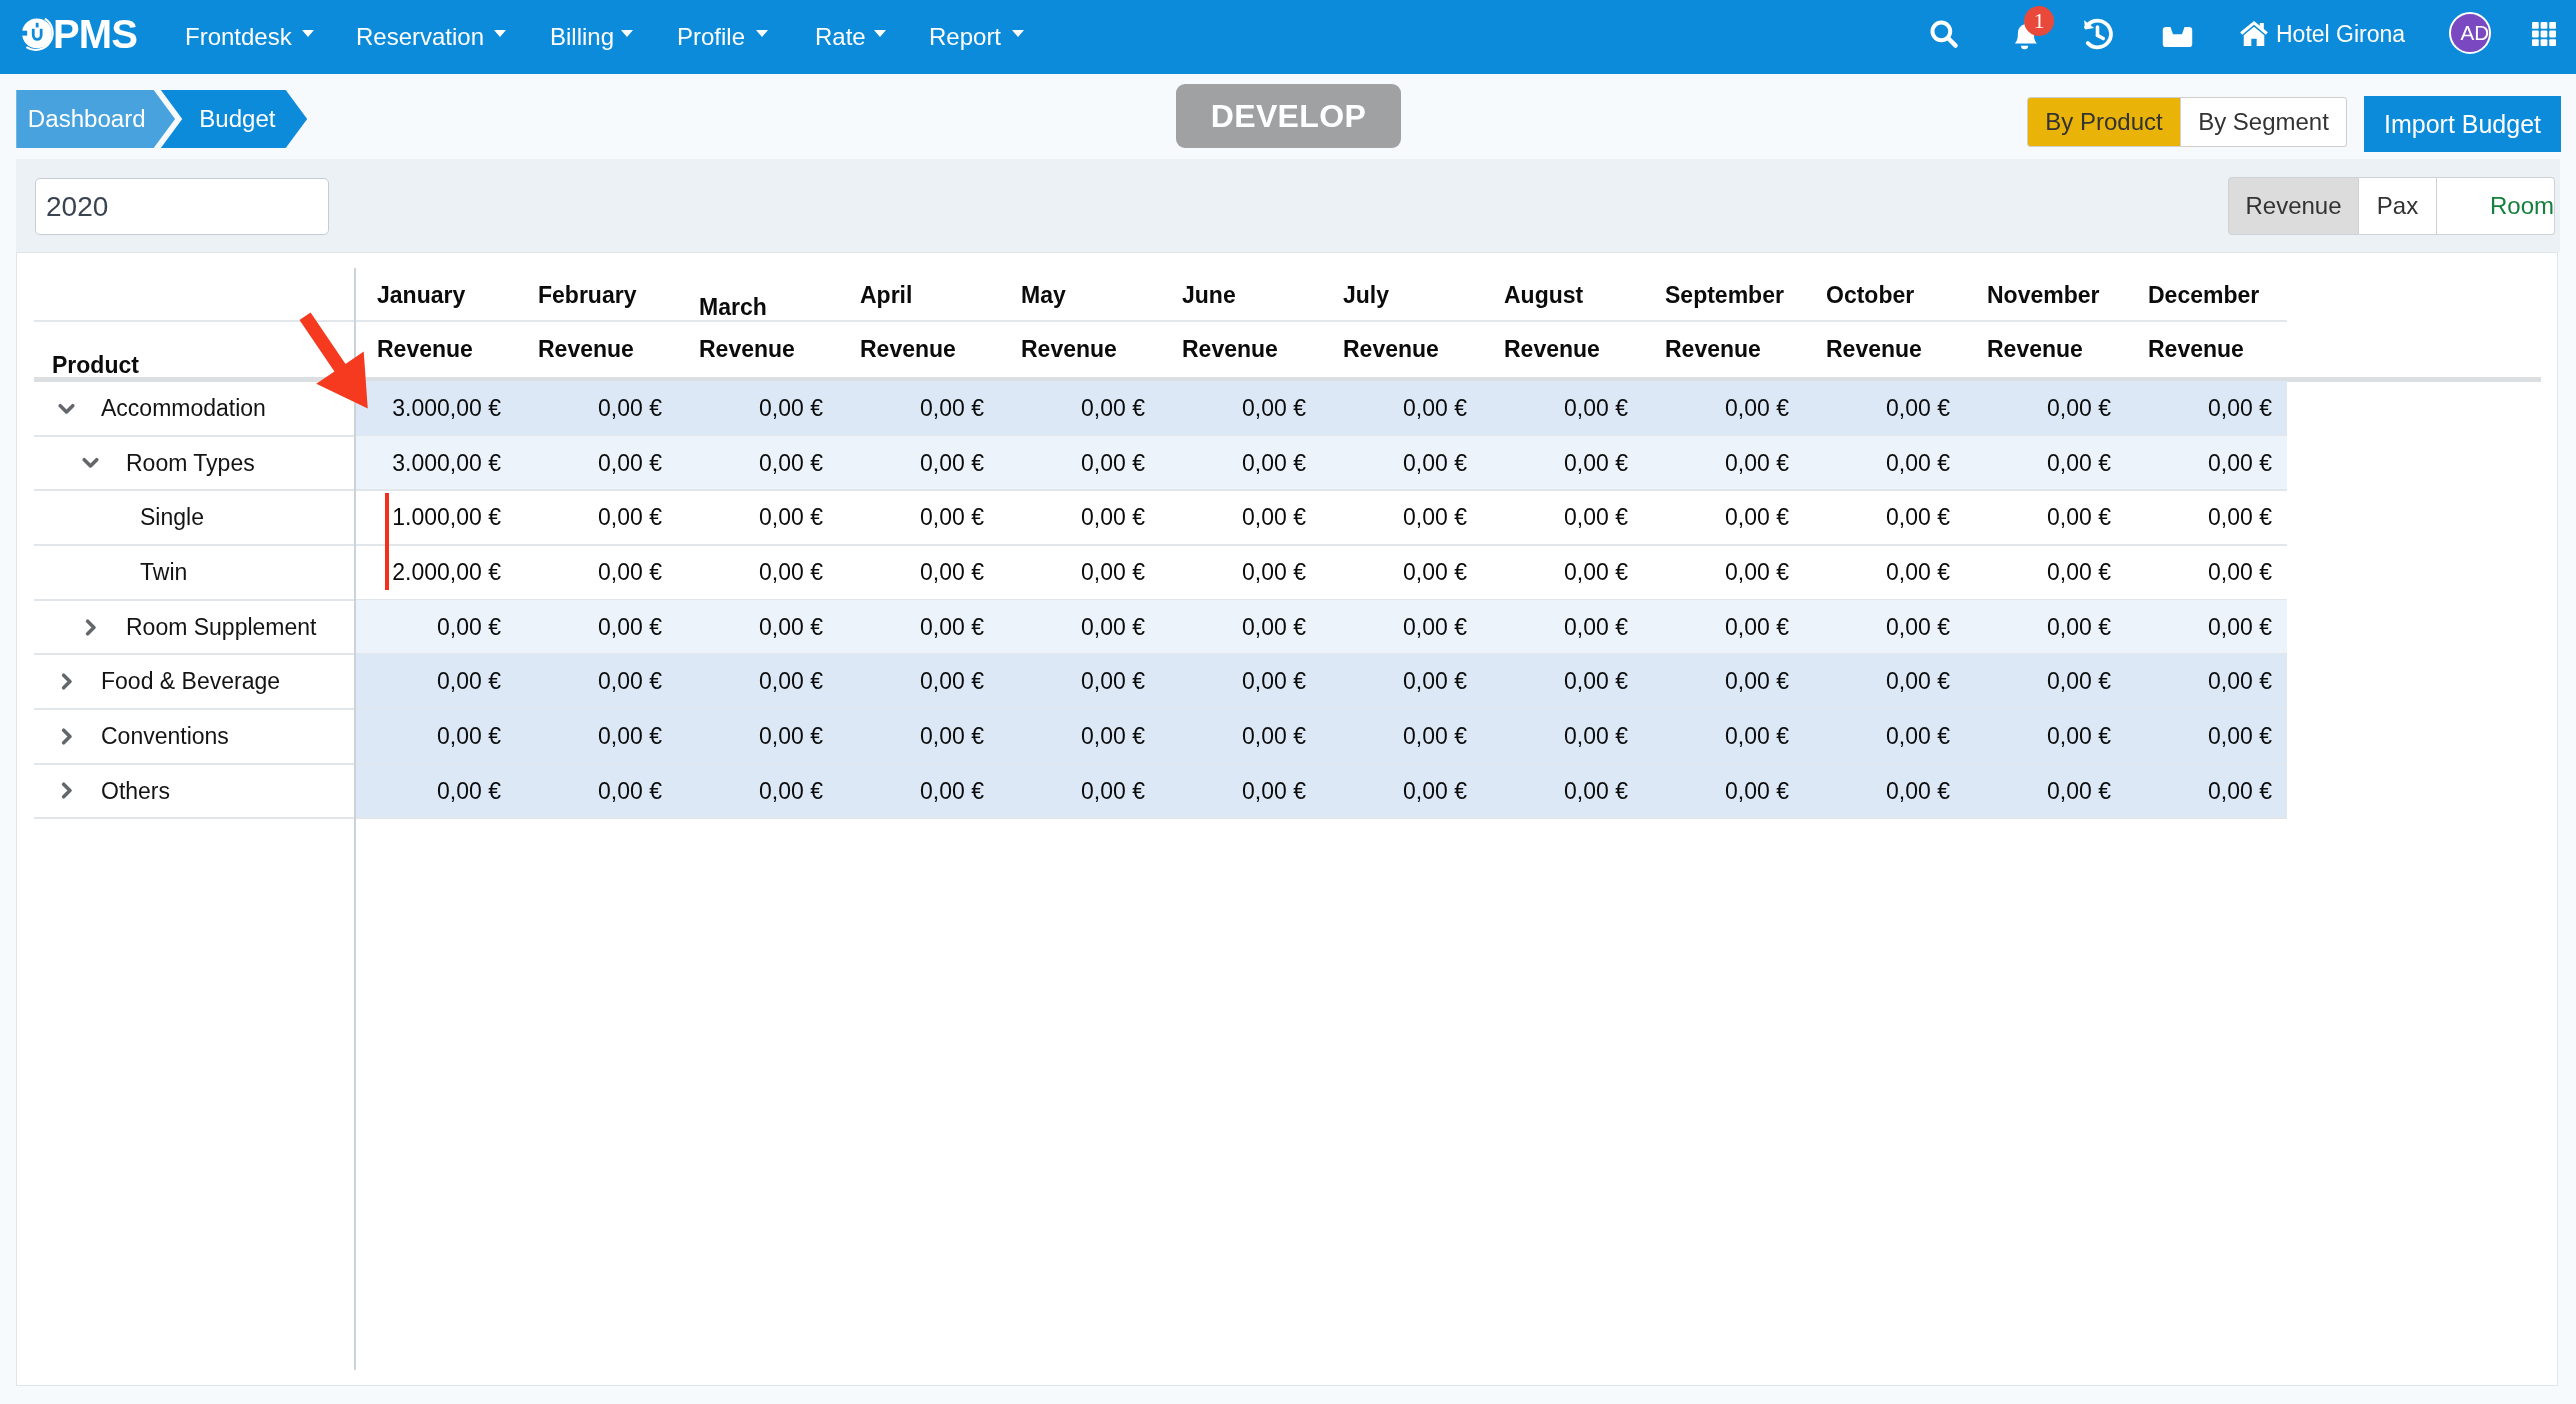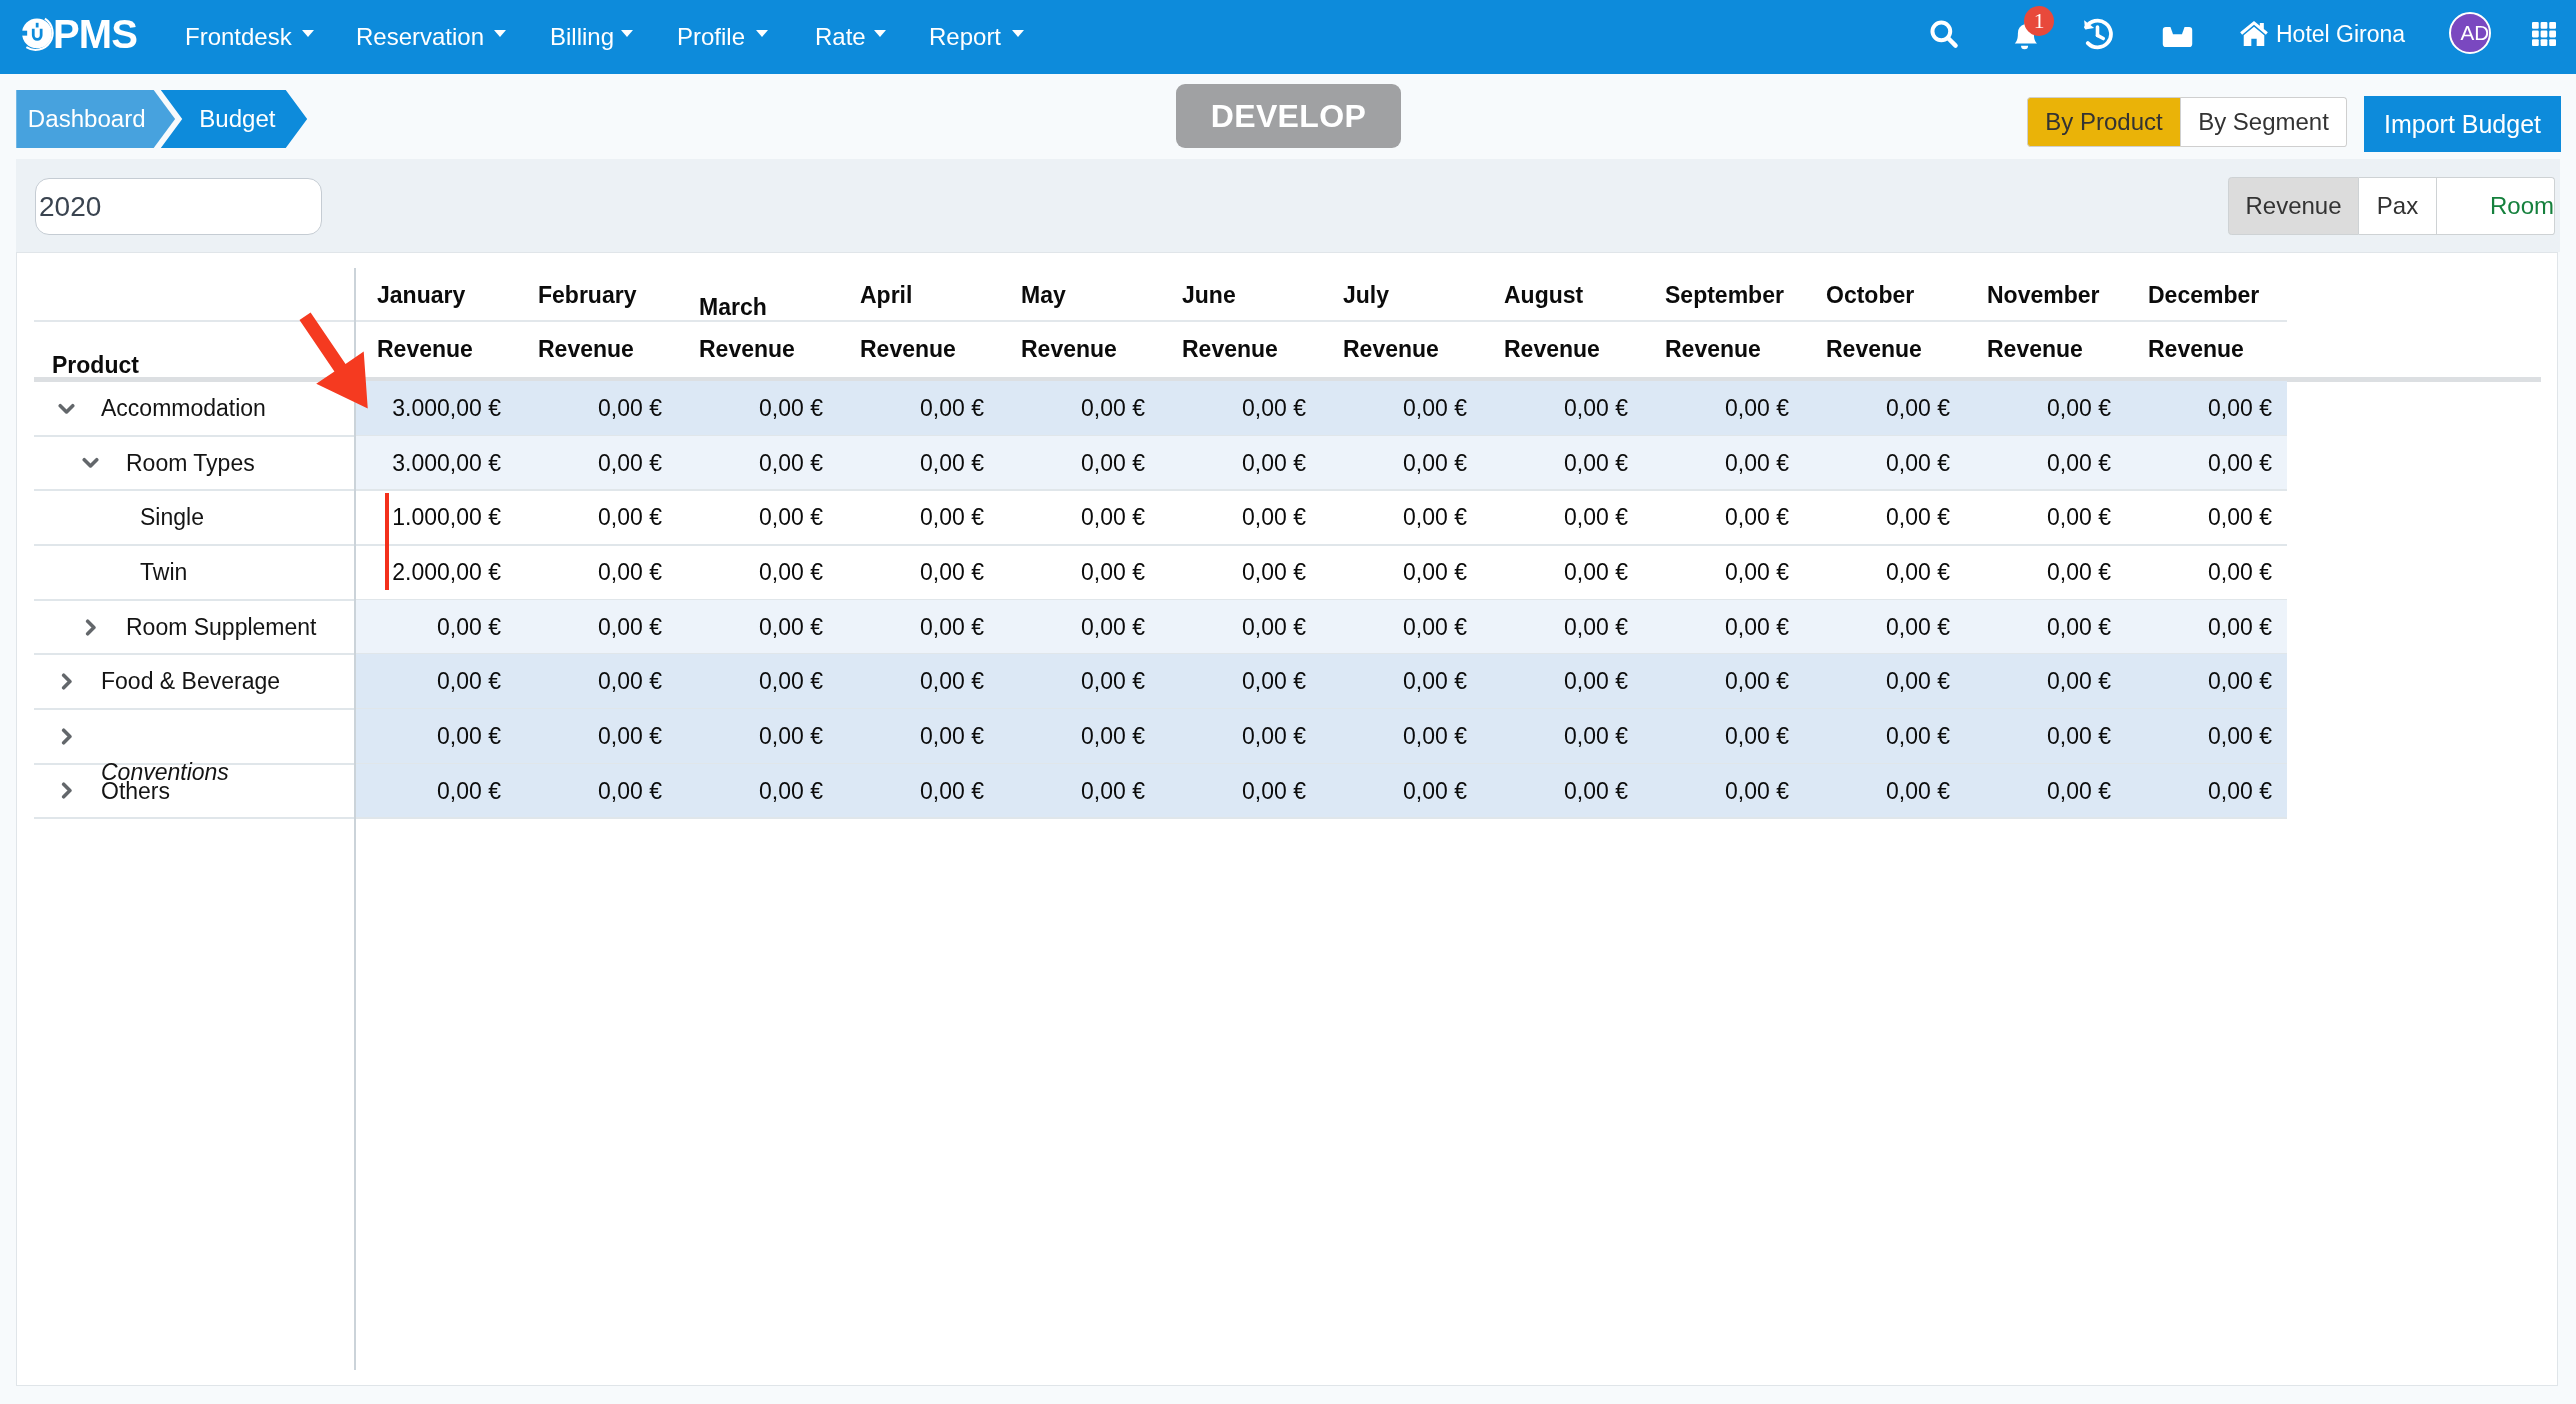--- a/index.html
+++ b/index.html
@@ -78,21 +78,21 @@
 <text x="13" y="42" font-size="27" fill="#fff">Dashboard</text>
 <text x="205" y="42" font-size="27" fill="#fff">Budget</text>
 </svg>
 <div class="abs" style="left:1176px;top:84px;width:225px;height:64px;background:#a0a1a3;border-radius:9px;color:#fff;font-weight:bold;font-size:32px;text-align:center;line-height:64px;letter-spacing:0.4px;">DEVELOP</div>
 <div class="abs" style="left:2027px;top:97px;height:52px;">
 <span style="float:left;width:152px;height:48px;background:#eab308;border:1.8px solid #cfcfcf;border-radius:3.6px 0 0 3.6px;text-align:center;line-height:48px;font-size:24px;color:#333;">By Product</span>
 <span style="float:left;width:165px;height:48px;background:#fff;border:1.8px solid #cfcfcf;border-left:none;border-radius:0 3.6px 3.6px 0;text-align:center;line-height:48px;font-size:24px;color:#333;">By Segment</span>
 </div>
 <div class="abs" style="left:2364px;top:96px;width:197px;height:56px;background:#0d8bdb;border-radius:0;color:#fff;font-size:25px;text-align:center;line-height:56px;">Import Budget</div>
 <div class="abs" style="left:16px;top:159px;width:2544px;height:93px;background:#ecf1f5;"></div>
-<div class="abs" style="left:35px;top:178px;width:282px;height:55px;background:#fff;border:1.8px solid #c5ccd3;border-radius:14px;line-height:55px;font-size:28px;color:#3a4450;padding-left:3px;">2020</div>
+<div class="abs" style="left:35px;top:178px;width:282px;height:55px;background:#fff;border:1.8px solid #c5ccd3;border-radius:5px;line-height:55px;font-size:28px;color:#3a4450;padding-left:10px;">2020</div>
 <div class="abs" style="left:2228px;top:177px;height:60px;">
 <span style="float:left;width:129px;height:56px;background:#dcdcdc;border:1.8px solid #ced2d4;border-radius:3.6px 0 0 3.6px;text-align:center;line-height:56px;font-size:24px;color:#333;">Revenue</span>
 <span style="float:left;width:77px;height:56px;background:#fff;border:1.8px solid #ced2d4;border-left:none;text-align:center;line-height:56px;font-size:24px;color:#333;">Pax</span>
 <span style="float:left;width:117px;height:56px;background:#fff;border:1.8px solid #ced2d4;border-left:none;border-radius:0 3.6px 3.6px 0;text-align:right;line-height:56px;font-size:24px;color:#15803d;">Room</span>
 </div>
 <div class="abs" style="left:16px;top:252px;width:2540px;height:1132px;background:#fff;border:1.8px solid #e0e5e9;"></div>
 <div class="abs hdrtxt" style="left:377px;top:268px;height:54px;line-height:54px;">January</div>
 <div class="abs hdrtxt" style="left:538px;top:268px;height:54px;line-height:54px;">February</div>
 <div class="abs hdrtxt" style="left:699px;top:280px;height:54px;line-height:54px;">March</div>
 <div class="abs hdrtxt" style="left:860px;top:268px;height:54px;line-height:54px;">April</div>
@@ -217,21 +217,21 @@
 <div class="abs val" style="left:1482px;top:654px;height:55px;line-height:55px;">0,00 €</div>
 <div class="abs val" style="left:1643px;top:654px;height:55px;line-height:55px;">0,00 €</div>
 <div class="abs val" style="left:1804px;top:654px;height:55px;line-height:55px;">0,00 €</div>
 <div class="abs val" style="left:1965px;top:654px;height:55px;line-height:55px;">0,00 €</div>
 <div class="abs val" style="left:2126px;top:654px;height:55px;line-height:55px;">0,00 €</div>
 <div class="abs" style="left:355px;top:709px;width:1932px;height:55px;background:#dce8f5;"></div>
 <div class="abs rowline" style="top:763px;"></div>
 <div class="abs" style="left:61px;top:728px;height:17px;"><svg width="11.6" height="17" viewBox="0 0 13 19">
       <polyline points="3,2.5 10,9.5 3,16.5" stroke="#63676b" stroke-width="4" fill="none" stroke-linecap="round" stroke-linejoin="round"></polyline>
     </svg></div>
-<div class="abs pname" style="left:101px;top:745px;height:52px;line-height:55px;font-style:italic;">Conventions</div>
+<div class="abs pname" style="left:101px;top:709px;height:52px;line-height:55px;">Conventions</div>
 <div class="abs val" style="left:355px;top:709px;height:55px;line-height:55px;">0,00 €</div>
 <div class="abs val" style="left:516px;top:709px;height:55px;line-height:55px;">0,00 €</div>
 <div class="abs val" style="left:677px;top:709px;height:55px;line-height:55px;">0,00 €</div>
 <div class="abs val" style="left:838px;top:709px;height:55px;line-height:55px;">0,00 €</div>
 <div class="abs val" style="left:999px;top:709px;height:55px;line-height:55px;">0,00 €</div>
 <div class="abs val" style="left:1160px;top:709px;height:55px;line-height:55px;">0,00 €</div>
 <div class="abs val" style="left:1321px;top:709px;height:55px;line-height:55px;">0,00 €</div>
 <div class="abs val" style="left:1482px;top:709px;height:55px;line-height:55px;">0,00 €</div>
 <div class="abs val" style="left:1643px;top:709px;height:55px;line-height:55px;">0,00 €</div>
 <div class="abs val" style="left:1804px;top:709px;height:55px;line-height:55px;">0,00 €</div>

